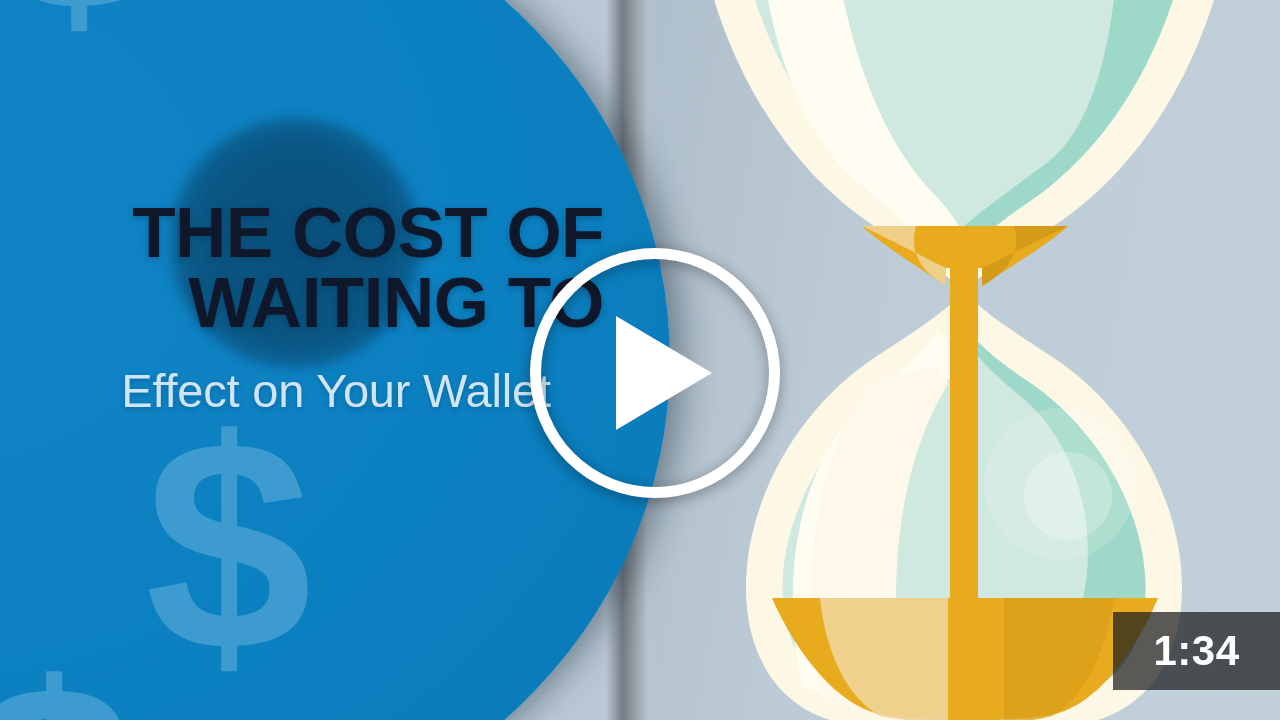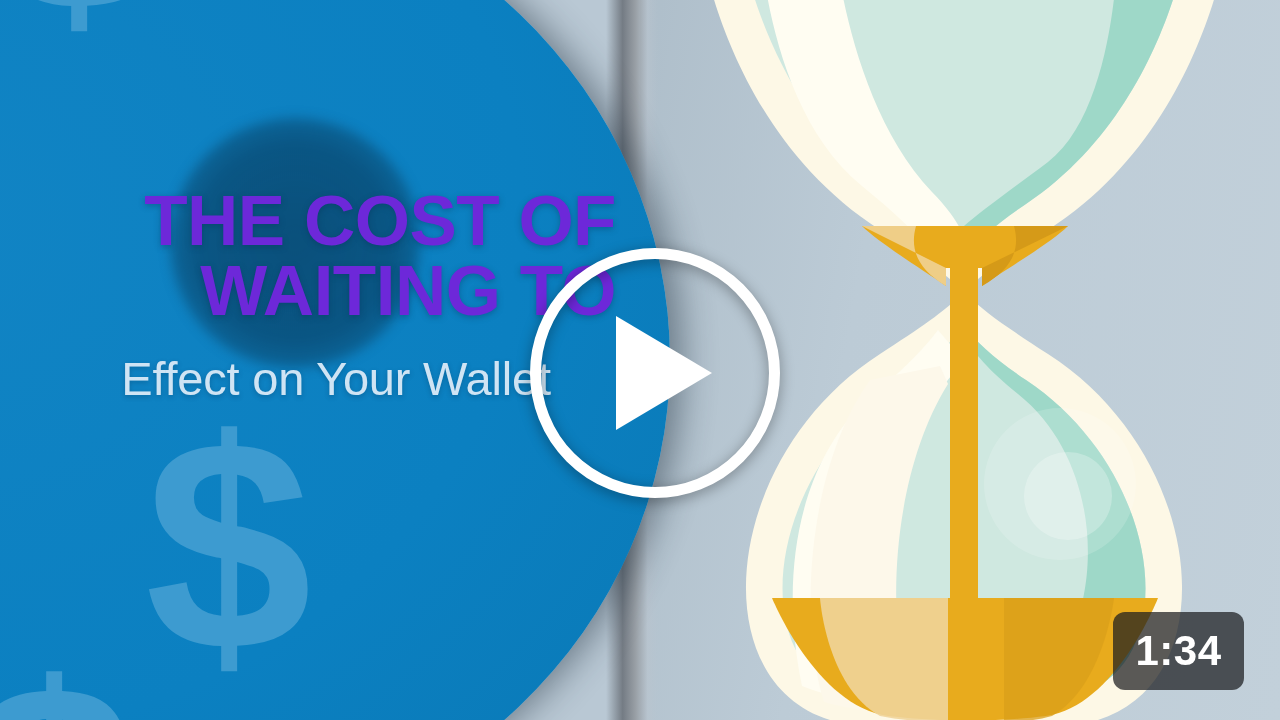--- a/index.html
+++ b/index.html
@@ -56,21 +56,21 @@
     filter:blur(6px);
     pointer-events:none;
   }
 
   
   .titlewrap{
     position:absolute;left:56px;top:186px;width:560px;
     text-align:right;z-index:6;pointer-events:none;
   }
   .title{
-    margin:0;color:#6d28d9;font-weight:700;
+    margin:12px;color:#0f172a;font-weight:700;
     font-size:71px;line-height:.99;letter-spacing:-0.5px;
     text-shadow:0 2px 6px rgba(6,48,78,.35);
   }
   .subtitle{
     margin:26px 0 14px 0;color:#cfe4f4;font-weight:400;
     font-size:47px;line-height:1.12;letter-spacing:-.2px;
     text-shadow:0 2px 5px rgba(6,48,78,.30);
     text-align:center;
   }
 
@@ -87,25 +87,24 @@
   .play-tri{
     position:absolute;left:86px;top:68px;
     width:0;height:0;
     border-top:57px solid transparent;
     border-bottom:57px solid transparent;
     border-left:96px solid #ffffff;
   }
 
   
   .badge{
-    position:absolute;left:1113px;top:612px;width:131px;height:78px;
+    position:absolute;left:1113px;top:612px;width:167px;height:78px;
     background:rgba(26,28,30,.72);
     display:flex;align-items:center;justify-content:center;
     z-index:9;
-    border-radius:12px;
   }
   .badge span{
     color:#ffffff;font-size:42px;font-weight:700;letter-spacing:.5px;
     font-family:"Liberation Sans","DejaVu Sans",sans-serif;
   }
 </style>
 </head>
 <body>
 
 <div id="stage">

